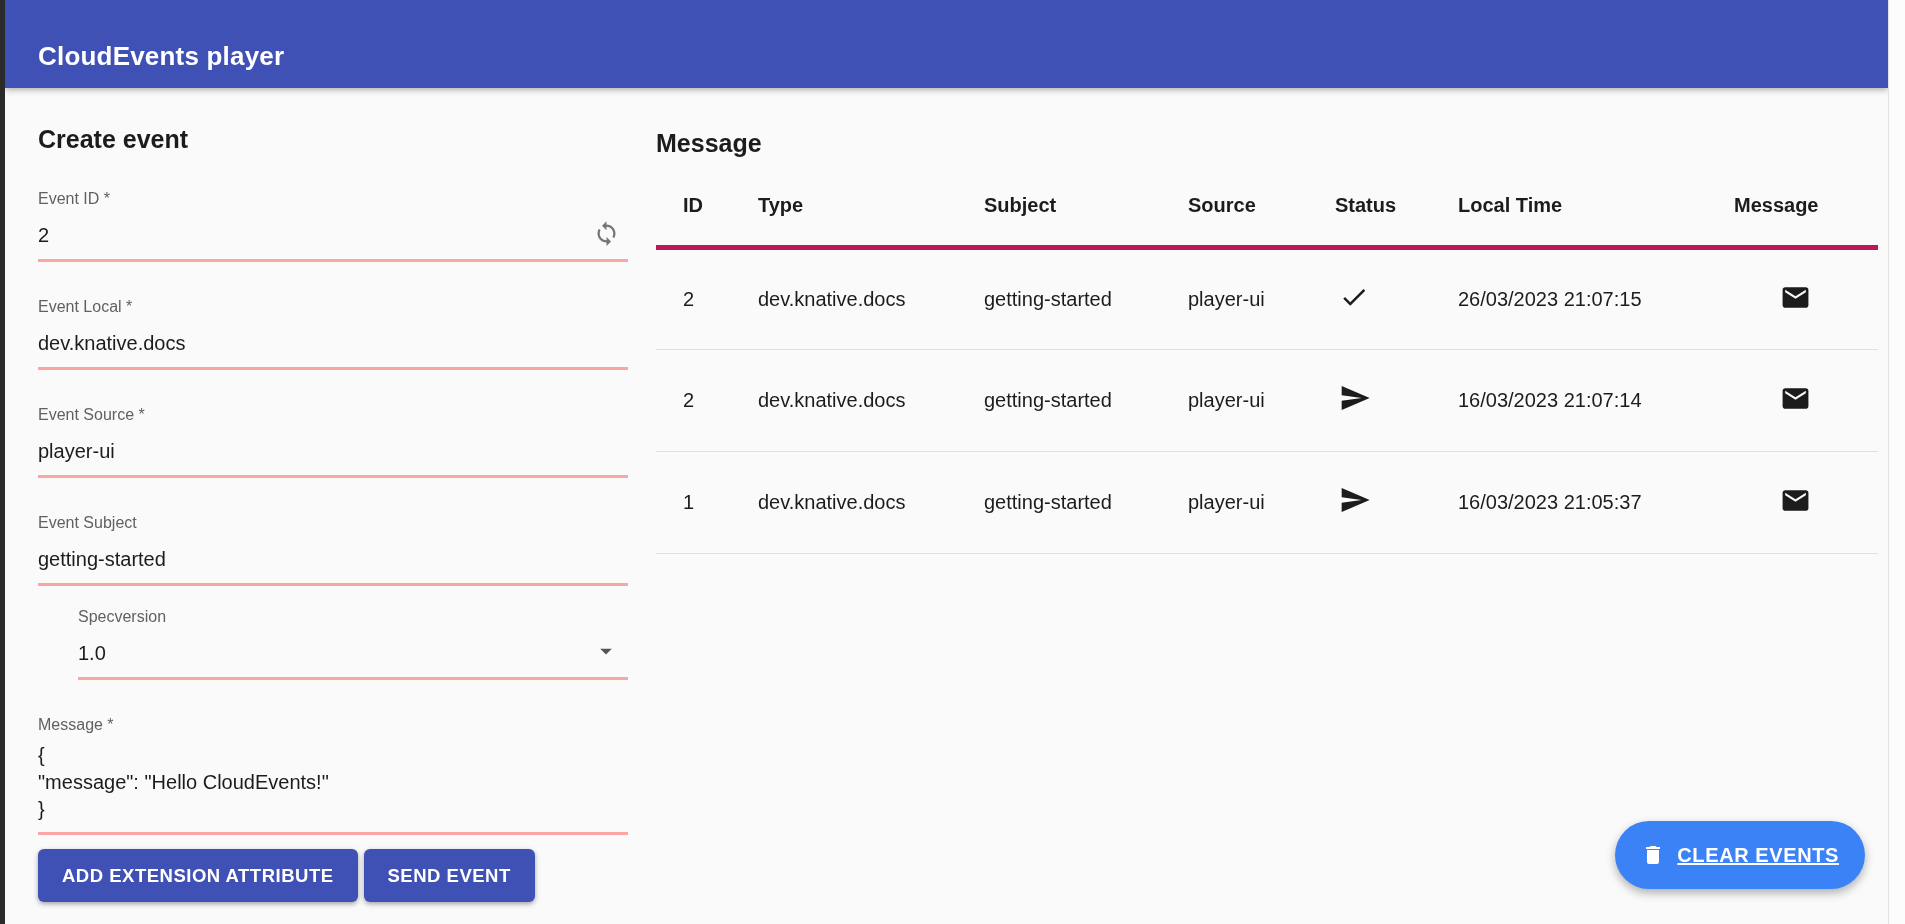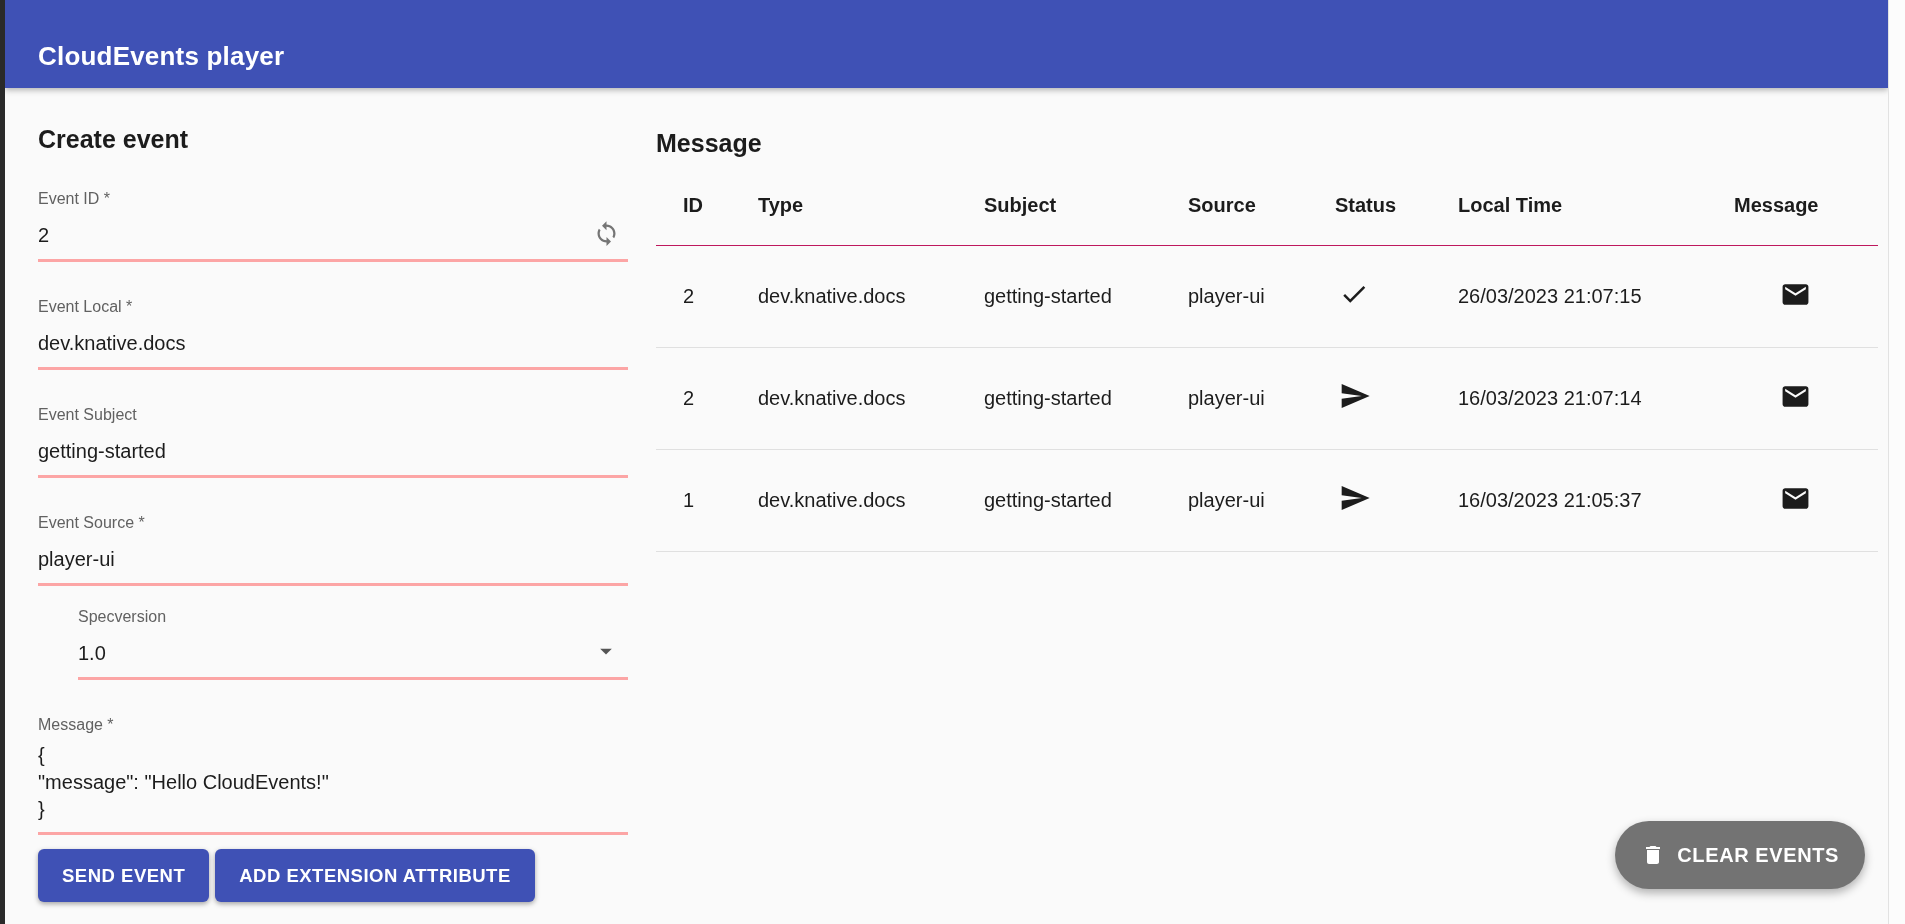--- a/index.html
+++ b/index.html
@@ -58,41 +58,42 @@
 
   
   .activity-panel { position: absolute; left: 651px; right: 10px; top: 40px; }
   table.activity { width: 100%; border-collapse: collapse; table-layout: fixed; margin-top: 0; }
   col.c-id { width: 75px; } col.c-type { width: 226px; } col.c-subject { width: 204px; }
   col.c-source { width: 147px; } col.c-status { width: 123px; } col.c-time { width: 276px; }
   col.c-msg { width: auto; }
   table.activity th {
     text-align: left; font-size: 20px; font-weight: 700; color: #1c1c1c;
     padding: 36px 0 28px 27px;
-    border-bottom: 1px solid #be185d;
+    border-bottom: 5px solid #be185d;
   }
   table.activity td {
     height: 102px; padding-left: 27px;
     font-size: 20px; color: #1c1c1c;
     border-bottom: 1px solid #e0e0e0;
     vertical-align: middle;
   }
   td.cell-message .icon-wrap { margin-left: 46px; cursor: pointer; display: inline-flex; }
   td.cell-status .icon-wrap { margin-left: 4px; display: inline-flex; }
 
   
   .clear-btn {
     position: absolute; right: 40px; bottom: 35px;
     height: 68px; border: none; border-radius: 34px;
-    background: #737373; color: #ffffff;
+    background: #3b82f6; color: #ffffff;
     font-family: inherit; font-size: 20px; font-weight: 700; letter-spacing: 0.6px;
     padding: 0 26px; cursor: pointer;
     display: flex; align-items: center; gap: 12px;
     box-shadow: 0 4px 10px rgba(0,0,0,0.30);
     z-index: 20;
+    text-decoration: underline;
   }
   svg { display: block; }
 </style>
 </head>
 <body>
 
 <div class="left-edge"></div>
 <div class="scrollbar-track"></div>
 
 <header class="appbar">
@@ -113,49 +114,49 @@
           </svg>
       </span>
     </div>
 
     <div class="field">
       <div class="flabel">Event Local *</div>
       <div class="fvalue">dev.knative.docs</div>
     </div>
 
     <div class="field">
+      <div class="flabel">Event Source *</div>
+      <div class="fvalue">player-ui</div>
+    </div>
+
+    <div class="field">
       <div class="flabel">Event Subject</div>
       <div class="fvalue">getting-started</div>
-    </div>
-
-    <div class="field">
-      <div class="flabel">Event Source *</div>
-      <div class="fvalue">player-ui</div>
     </div>
 
     <div class="field compact">
       <div class="flabel">Specversion</div>
       <div class="fvalue">1.0</div>
       <span class="trail-icon">
         <svg width="28" height="28" viewBox="0 0 24 24" fill="#555555">
             <path d="M7 10l5 5 5-5z"></path>
           </svg>
       </span>
     </div>
 
     <div class="field multiline">
       <div class="flabel">Message *</div>
       <div class="fvalue">{
  "message": "Hello CloudEvents!"
 }</div>
     </div>
 
     <div class="btn-row">
+      <button class="btn">ADD EXTENSION ATTRIBUTE</button>
       <button class="btn">SEND EVENT</button>
-      <button class="btn">ADD EXTENSION ATTRIBUTE</button>
     </div>
   </section>
 
   <section class="activity-panel">
     <h2 class="section-heading">Message</h2>
 
     <table class="activity">
       <colgroup>
         <col class="c-id">
           <col class="c-type">

